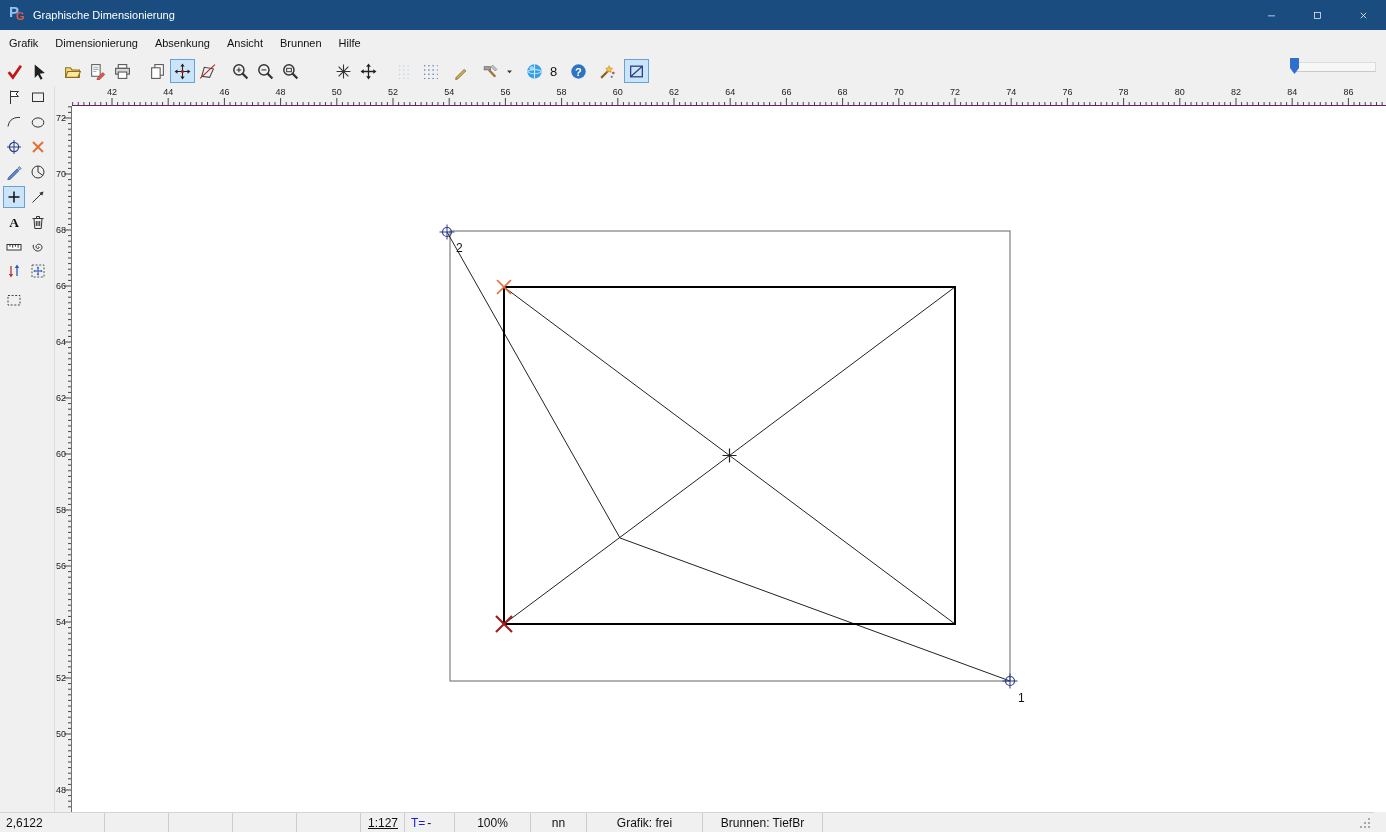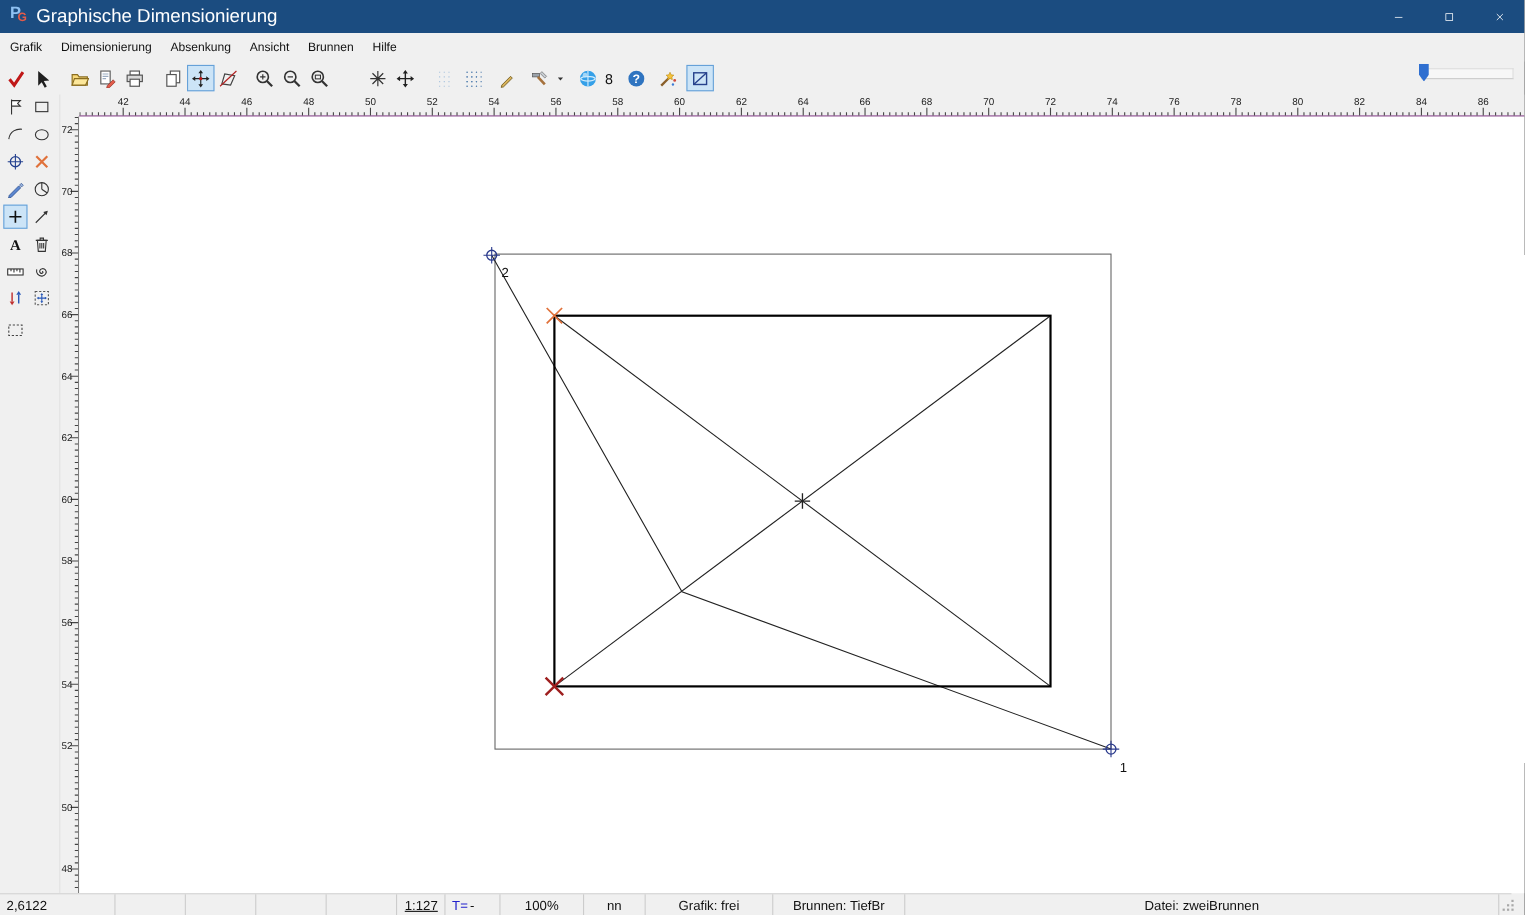--- a/index.html
+++ b/index.html
@@ -6,21 +6,21 @@
   html,body{background:#666}
   .app{position:relative;width:1386px;height:832px;background:#f0f0f0;
        font-family:"Liberation Sans",sans-serif;overflow:hidden;user-select:none}
 
   
   .titlebar{position:absolute;left:0;top:0;right:0;height:30px;
             background:var(--titlebar,#1b4c80);display:flex;align-items:center;color:#fff}
   .app-icon{position:relative;width:20px;height:20px;margin:0 5px 0 8px;font-weight:bold}
   .app-icon .p{position:absolute;left:1px;top:-2px;font-size:15px;color:#8fc1f2}
   .app-icon .g{position:absolute;left:8px;top:5px;font-size:11px;color:#e25b4a}
-  .title-text{font-size:17px}
+  .title-text{font-size:11px}
   .win-controls{margin-left:auto;display:flex;height:100%}
   .win-btn{width:46px;height:100%;display:flex;align-items:center;justify-content:center}
   .win-btn svg{width:11px;height:11px}
 
   
   .menubar{position:absolute;top:30px;left:0;right:0;height:26px;background:#f0f0f0;
            display:flex;align-items:center;font-size:11px;color:#111}
   .menu-item{padding:3px 8px;margin-left:1px}
 
   
@@ -444,23 +444,20 @@
       </div>
       <div class="sb-field align-center" style="width: 56px;">
         <span>nn</span>
       </div>
       <div class="sb-field align-center" style="width: 116px;">
         <span>Grafik: frei</span>
       </div>
       <div class="sb-field align-center" style="width: 120px;">
         <span>Brunnen: TiefBr</span>
       </div>
-      <div class="sb-field align-center" style="width: 540px;">
-        <span>Datei: zweiBrunnen</span>
-      </div>
       <div class="sb-grip">
         <svg width="13" height="13" viewBox="0 0 13 13">
           <g fill="#a8a8a8">
             <rect x="9" y="9" width="2" height="2"></rect>
             <rect x="9" y="5" width="2" height="2"></rect>
             <rect x="9" y="1" width="2" height="2"></rect>
             <rect x="5" y="9" width="2" height="2"></rect>
             <rect x="5" y="5" width="2" height="2"></rect>
             <rect x="1" y="9" width="2" height="2"></rect>
           </g>

